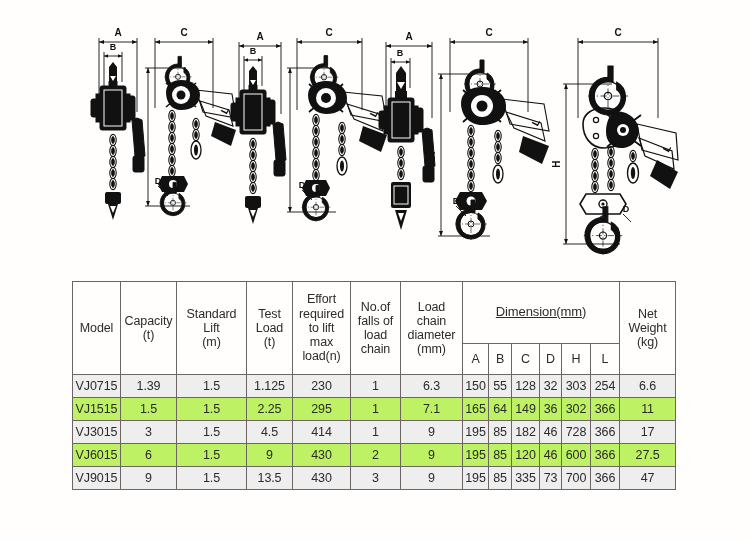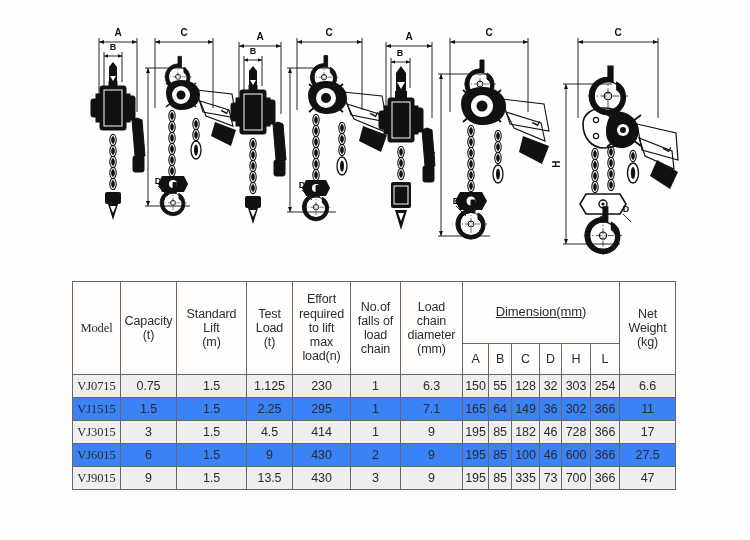--- a/index.html
+++ b/index.html
@@ -65,25 +65,24 @@
   }
   table.spec tbody td {
     font-size: 12.5px;
     height: 22px;
   }
   table.spec tbody tr.shaded td {
     background: #eeeeee;
     text-align: center;
   }
   table.spec tbody tr.plain td {
-    background: #3b82f6;
+    background: #bef264;
   }
   td.model-cell, th.model-cell {
     font-size: 12px;
-    font-family: Liberation Serif, serif;
   }
 </style>
 </head>
 <body>
 
 <div id="diagram-area">
   <svg id="diagram-svg" width="750" height="268" viewBox="0 0 750 268">
     <defs>
       <g id="chain-link-v">
         <ellipse cx="0" cy="0" rx="3.2" ry="5.6" fill="none" stroke="#111" stroke-width="1.1"></ellipse>
@@ -608,21 +607,21 @@
         <th class="dim-sub">B</th>
         <th class="dim-sub">C</th>
         <th class="dim-sub">D</th>
         <th class="dim-sub">H</th>
         <th class="dim-sub">L</th>
       </tr>
     </thead>
     <tbody id="table-body">
         <tr class="shaded">
           <td class="model-cell">VJ0715</td>
-          <td>0.75</td>
+          <td>1.39</td>
           <td>1.5</td>
           <td>1.125</td>
           <td>230</td>
           <td>1</td>
           <td>6.3</td>
           <td>150</td>
           <td>55</td>
           <td>128</td>
           <td>32</td>
           <td>303</td>
@@ -664,21 +663,21 @@
         <tr class="plain">
           <td class="model-cell">VJ6015</td>
           <td>6</td>
           <td>1.5</td>
           <td>9</td>
           <td>430</td>
           <td>2</td>
           <td>9</td>
           <td>195</td>
           <td>85</td>
-          <td>100</td>
+          <td>120</td>
           <td>46</td>
           <td>600</td>
           <td>366</td>
           <td>27.5</td>
         </tr>
         <tr class="shaded">
           <td class="model-cell">VJ9015</td>
           <td>9</td>
           <td>1.5</td>
           <td>13.5</td>

